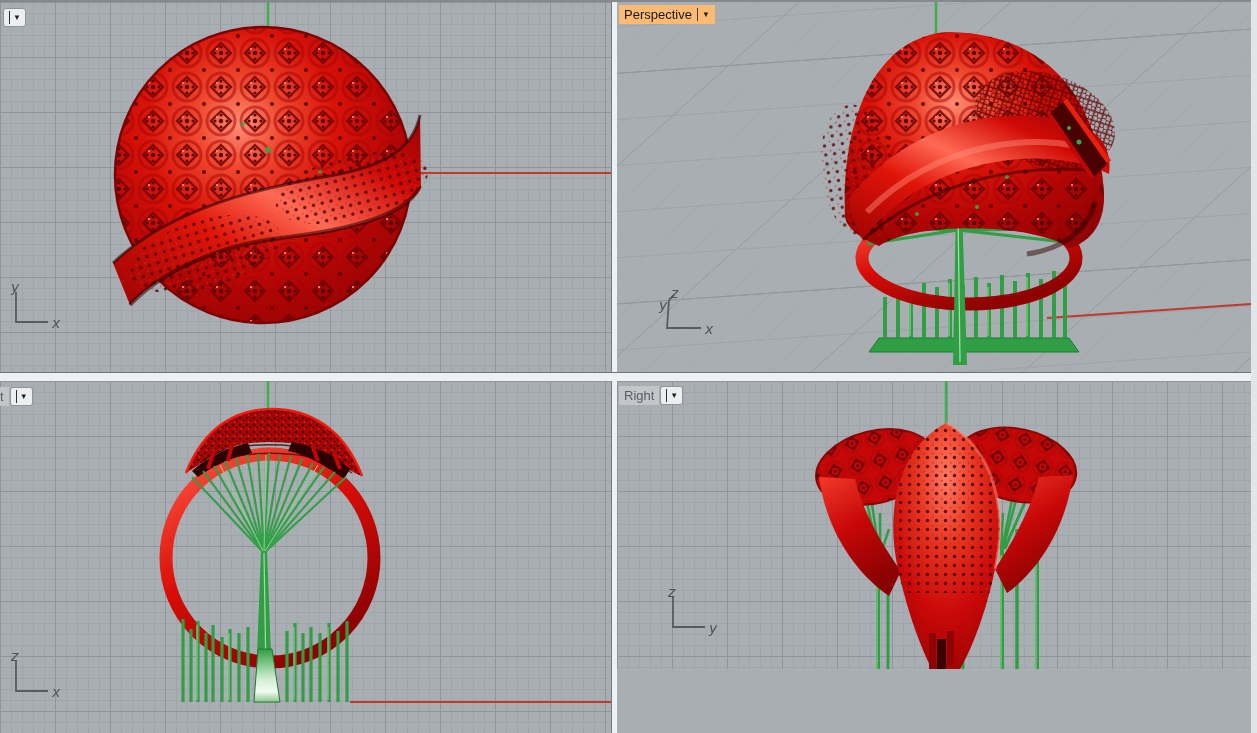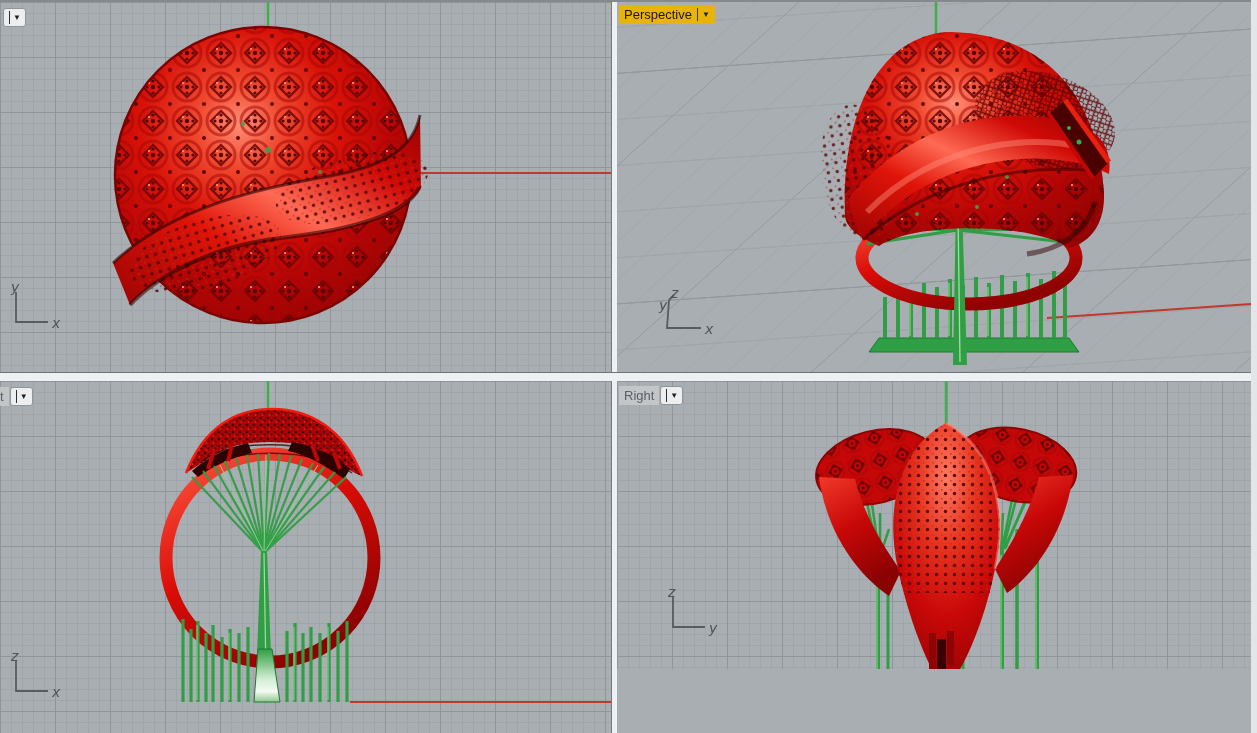--- a/index.html
+++ b/index.html
@@ -30,21 +30,21 @@
       linear-gradient(#8f959b 1px,transparent 1px),
       linear-gradient(90deg,#8f959b 1px,transparent 1px),
       linear-gradient(#9fa5aa 1px,transparent 1px),
       linear-gradient(#9fa5aa 1px,transparent 1px),
       linear-gradient(90deg,#9fa5aa 1px,transparent 1px);
     background-size:230px 230px,230px 230px,46px 46px,46px 46px,46px 46px;
     transform:rotate(-4deg) skewX(-52deg);opacity:.85;}
   .scene{position:absolute;inset:0;}
   .vp-label{position:absolute;display:flex;align-items:center;font-size:13px;z-index:10;cursor:pointer;}
   .label-box{display:flex;align-items:center;padding:2px 5px;}
-  .label-box.active{background:#eab308;color:#14181d;}
+  .label-box.active{background:#fdba74;color:#14181d;}
   .label-box.inactive{background:#c2c6c9;color:#5a5f64;}
   .sep{width:1px;height:13px;background:#3c4periods145;background:#3c4145;margin:0 4px 0 5px;}
   .arrow-glyph{font-size:8px;color:#1d2023;line-height:1;}
   .arrow-btn{display:flex;align-items:center;background:#eceef0;border:1px solid #8f959a;
              border-radius:3px;padding:2px 4px;margin-left:1px;}
   .arrow-btn .sep{background:#2d3033;margin:0 3px 0 1px;}
   .axis-ind{position:absolute;z-index:5;pointer-events:none;}
   .axis-ind text{font-family:"DejaVu Sans",sans-serif;font-style:italic;font-size:14px;fill:#4d5359;}
   .axis-ind path,.axis-ind line{stroke:#565c62;stroke-width:1.8;fill:none;}
 </style>

